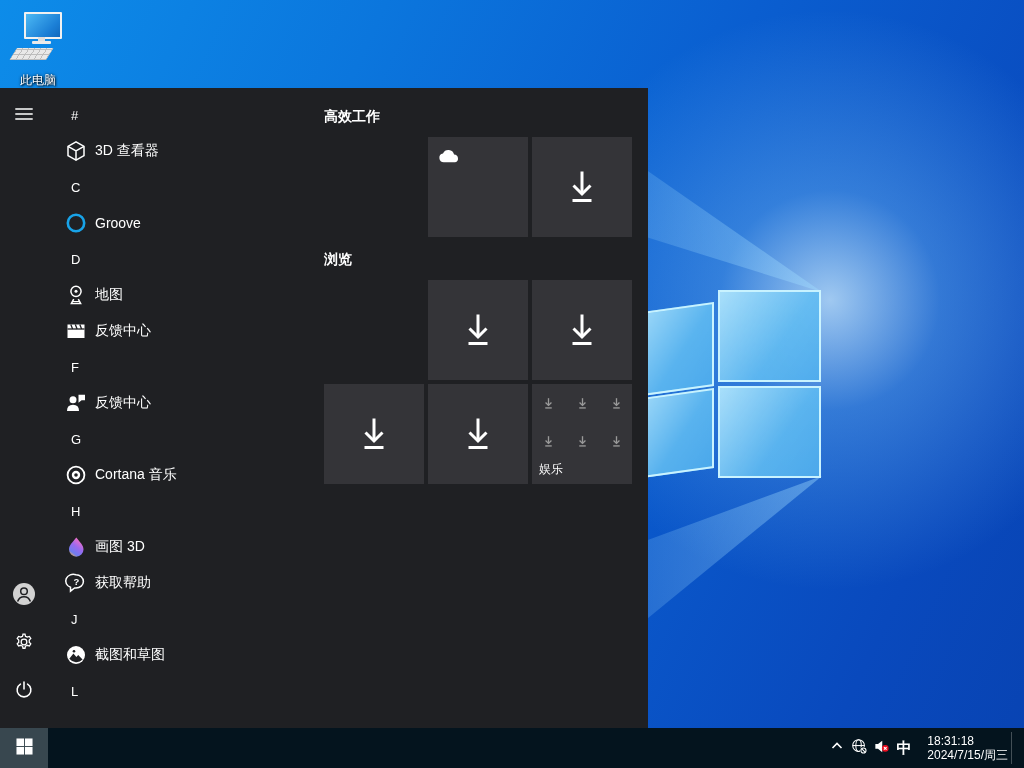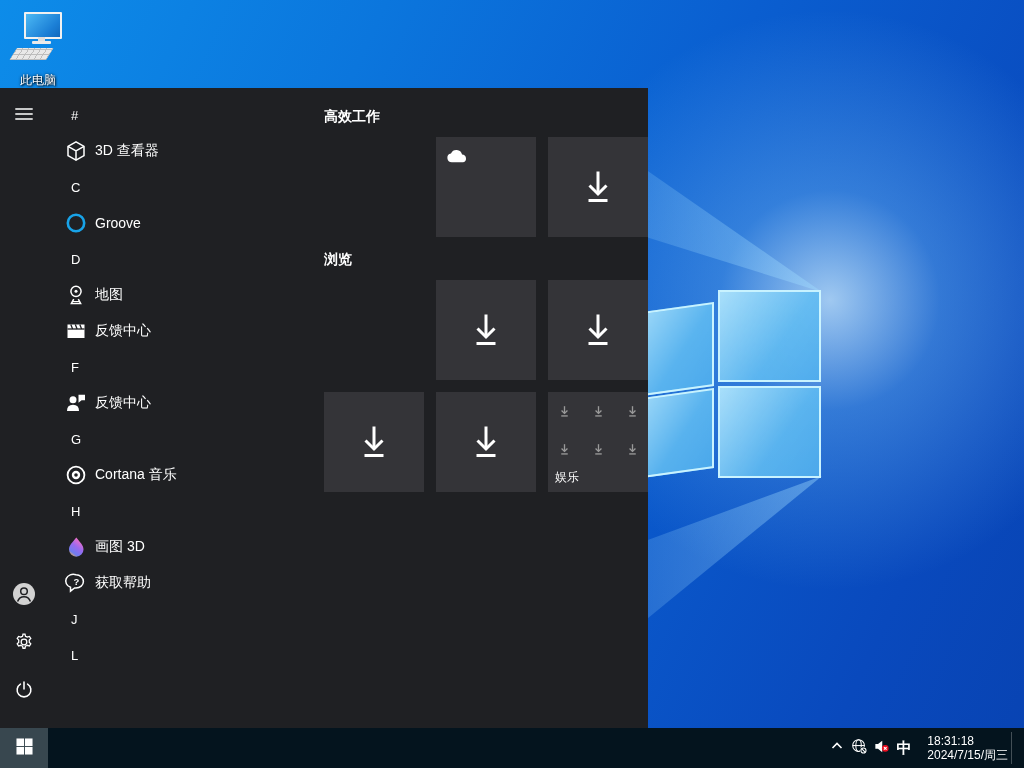--- a/index.html
+++ b/index.html
@@ -37,21 +37,21 @@
   .rail-btn{position:absolute;left:0;width:48px;height:48px;display:flex;align-items:center;justify-content:center;cursor:default;}
   #rail-hamburger{top:4px;} #rail-user{top:484px;} #rail-settings{top:532px;} #rail-power{top:580px;}
   #app-list{position:absolute;left:48px;top:9px;width:266px;}
   .al-header{height:36px;display:flex;align-items:center;padding-left:23px;font-size:13px;color:#fff;cursor:default;}
   .al-row{height:36px;display:flex;align-items:center;padding-left:16px;cursor:default;text-align:right;}
   .al-icon{width:24px;height:24px;margin-right:7px;display:flex;align-items:center;justify-content:center;flex:0 0 24px;}
   .al-label{font-size:14px;white-space:nowrap;}
   .tile-group{position:absolute;left:324px;width:308px;}
   #tile-group-0{top:20px;} #tile-group-1{top:163px;}
   .tg-title{height:16px;font-size:14px;margin:0 0 13px 0;font-weight:bold;cursor:default;}
-  .tg-grid{display:grid;grid-template-columns:repeat(3,100px);grid-auto-rows:100px;gap:12px;}
+  .tg-grid{display:grid;grid-template-columns:repeat(3,100px);grid-auto-rows:100px;gap:4px;}
   .tile{background:#343438;position:relative;cursor:default;}
   .tile-empty{background:transparent;}
   .tile-center{position:absolute;inset:0;display:flex;align-items:center;justify-content:center;}
   .tile-cloud{position:absolute;left:10px;top:12px;}
   .folder-grid{position:absolute;left:10px;top:12px;display:grid;grid-template-columns:repeat(3,13px);
                column-gap:21px;row-gap:20px;}
   .folder-label{position:absolute;left:7px;bottom:6px;font-size:12px;}
   
   #taskbar{position:absolute;left:0;top:728px;width:1024px;height:40px;background:#04141e;z-index:10;}
   #start-button{position:absolute;left:0;top:0;width:48px;height:40px;background:#38474f;
@@ -211,20 +211,30 @@
         <div class="al-row">
           <span class="al-icon">
             <svg width="24" height="24" viewBox="0 0 24 24">
               <path d="M12 3.8a7.4 6.6 0 0 1 0 13.2h-1.4l-4.1 3.2v-3.9A7.4 6.6 0 0 1 12 3.8Z" fill="none" stroke="#fff" stroke-width="1.5"></path>
               <text x="9.6" y="14.3" fill="#fff" font-size="9.5" font-weight="bold">?</text>
             </svg>
           </span>
           <span class="al-label">获取帮助</span>
         </div>
         <div class="al-header">J</div>
+        <div class="al-row">
+          <span class="al-icon">
+            <svg width="24" height="24" viewBox="0 0 24 24">
+              <circle cx="12" cy="12" r="9" fill="#fff"></circle>
+              <path d="M5.3 15.8 9.4 10.6l3 3.4 1.8-2 4.4 4.6a9 9 0 0 1-13.3-.8Z" fill="#1f2023"></path>
+              <circle cx="10" cy="8.3" r="1.3" fill="#1f2023"></circle>
+            </svg>
+          </span>
+          <span class="al-label">截图和草图</span>
+        </div>
         <div class="al-header">L</div>
       </div>
     <div id="tile-groups">
         <div class="tile-group" id="tile-group-0">
           <h3 class="tg-title">高效工作</h3>
           <div class="tg-grid">
             <div class="tile tile-empty"></div>
             <div class="tile">
               <span class="tile-cloud"><svg width="22" height="14" viewBox="0 0 26 16">
                   <path fill="#fff" d="M20.3 15.5H7a5.3 5.3 0 0 1-1.1-10.5A7 7 0 0 1 19 6.3a4.7 4.7 0 0 1 1.3 9.2Z"></path>

